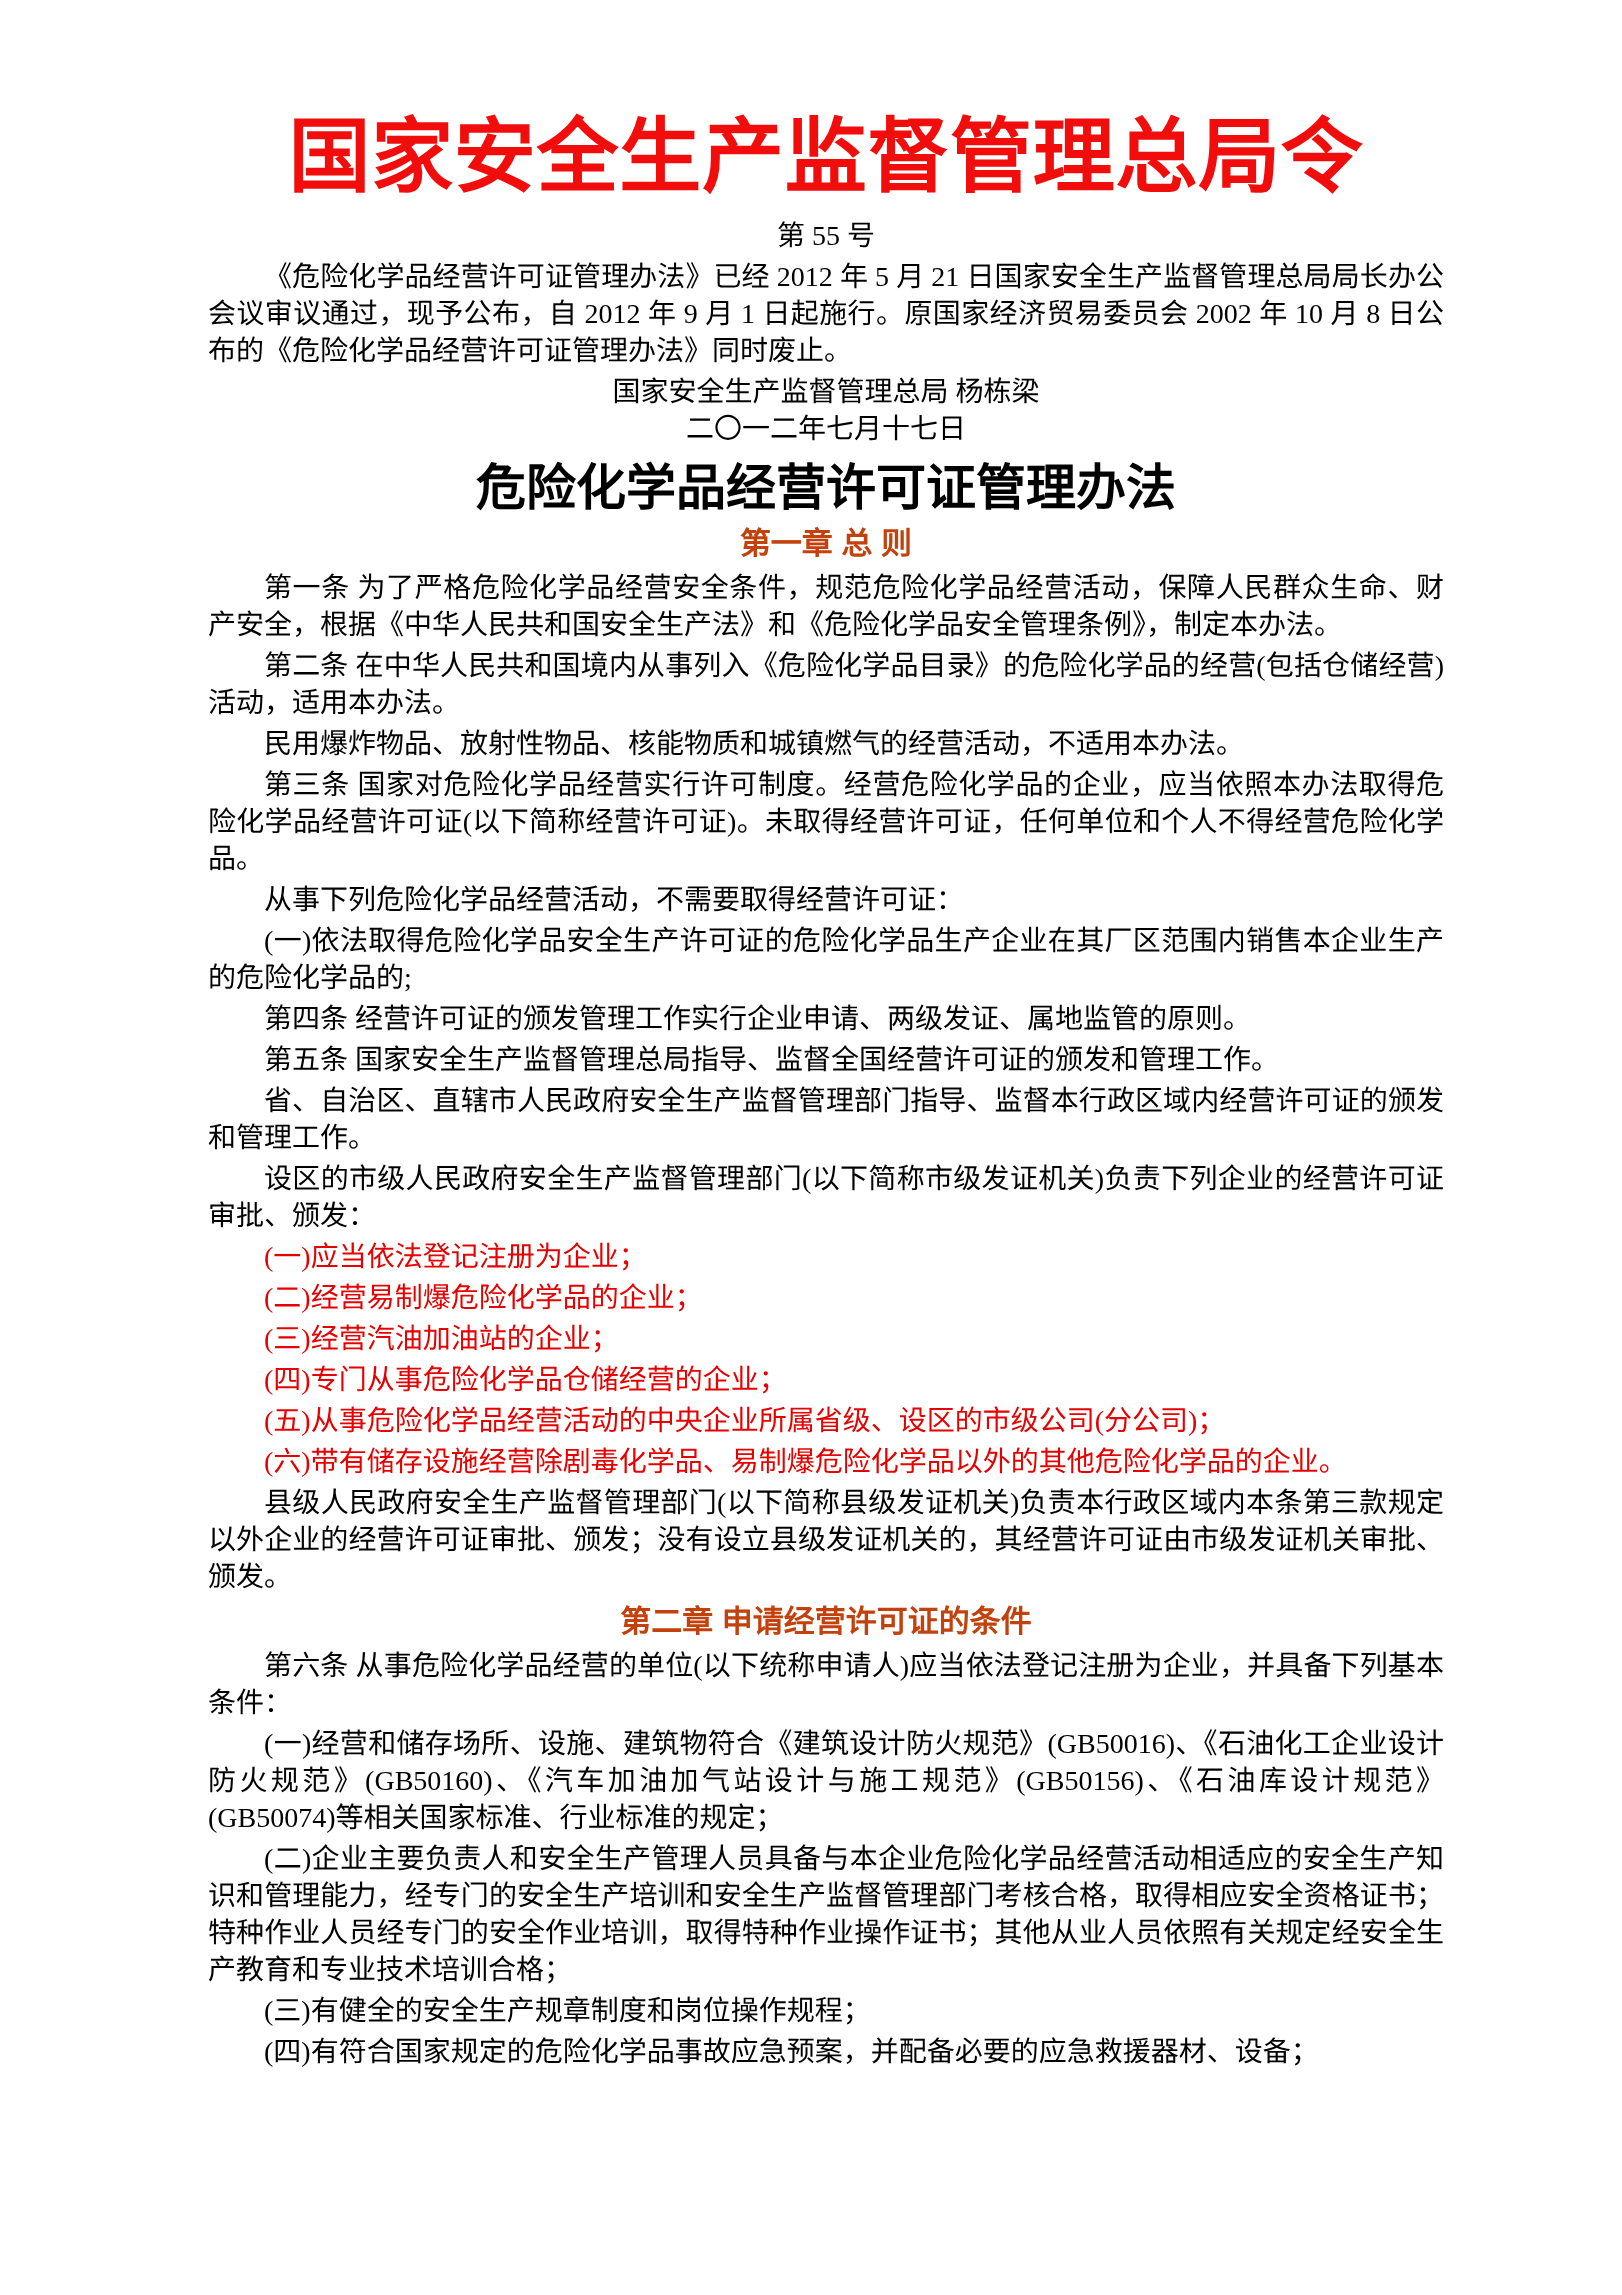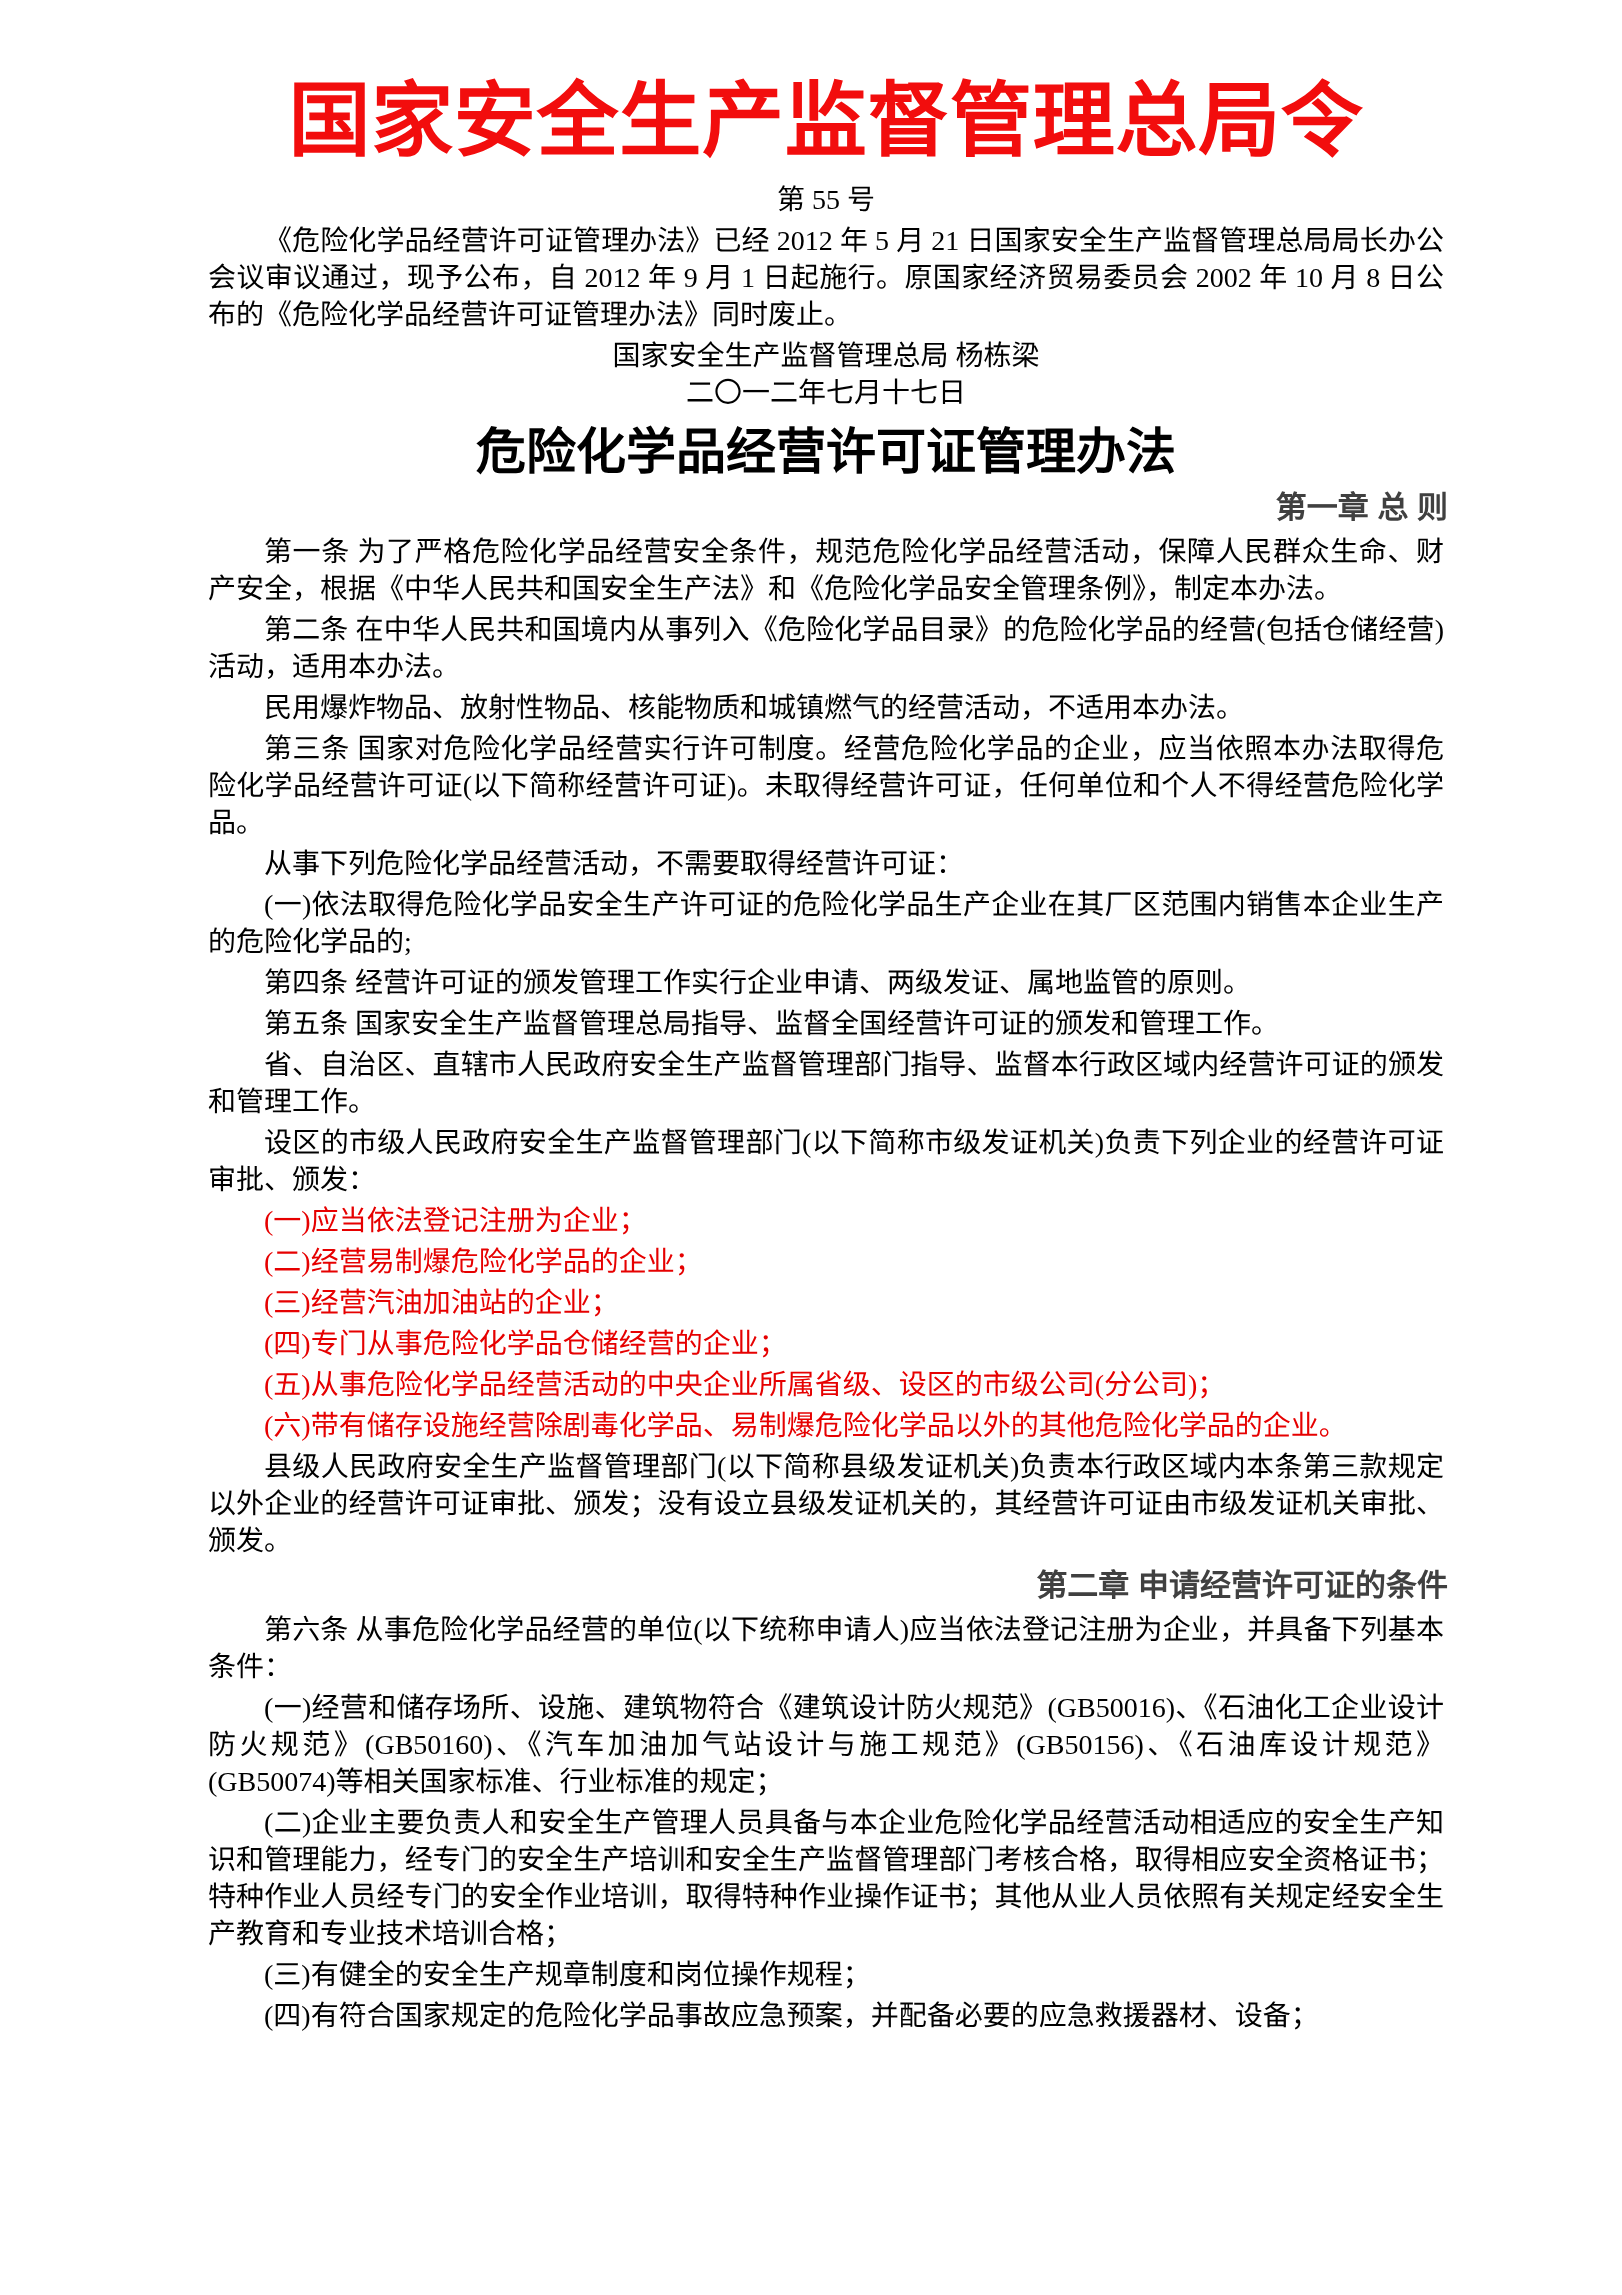--- a/index.html
+++ b/index.html
@@ -12,21 +12,21 @@
     height: 2295px;
     position: relative;
     font-family: "Liberation Serif", "DejaVu Serif", serif;
     color: #000000;
     overflow: hidden;
   }
   .page {
     box-sizing: border-box;
     width: 1623px;
     height: 2230px;
-    padding: 70px 175px 0 204px;
+    padding: 106px 175px 0 204px;
   }
   .order-title {
     margin: 0;
     text-align: center;
     font-family: "Liberation Serif", "DejaVu Serif", serif;
     font-weight: 700;
     font-size: 82px;
     line-height: 1.28;
     color: var(--title-red, #f20d0d);
     letter-spacing: 0.7px;
@@ -58,26 +58,26 @@
     text-align: center;
     font-family: "Liberation Sans", "DejaVu Sans", sans-serif;
     font-weight: 700;
     font-size: 50px;
     line-height: 1.2;
     color: #000000;
     white-space: nowrap;
   }
   .chapter-heading {
     margin: 5.2px 0 5.2px 0;
-    text-align: right;
+    text-align: center;
     font-family: "Liberation Sans", "DejaVu Sans", sans-serif;
     font-weight: 700;
     font-size: 31px;
     line-height: 41px;
-    color: #404040;
+    color: #c2410c;
   }
   p.red-item {
     color: var(--list-red, #e60000);
   }
 </style>
 </head>
 <body style="background: rgb(255, 255, 255); color: rgb(0, 0, 0);">
 
 <div class="page">
 

